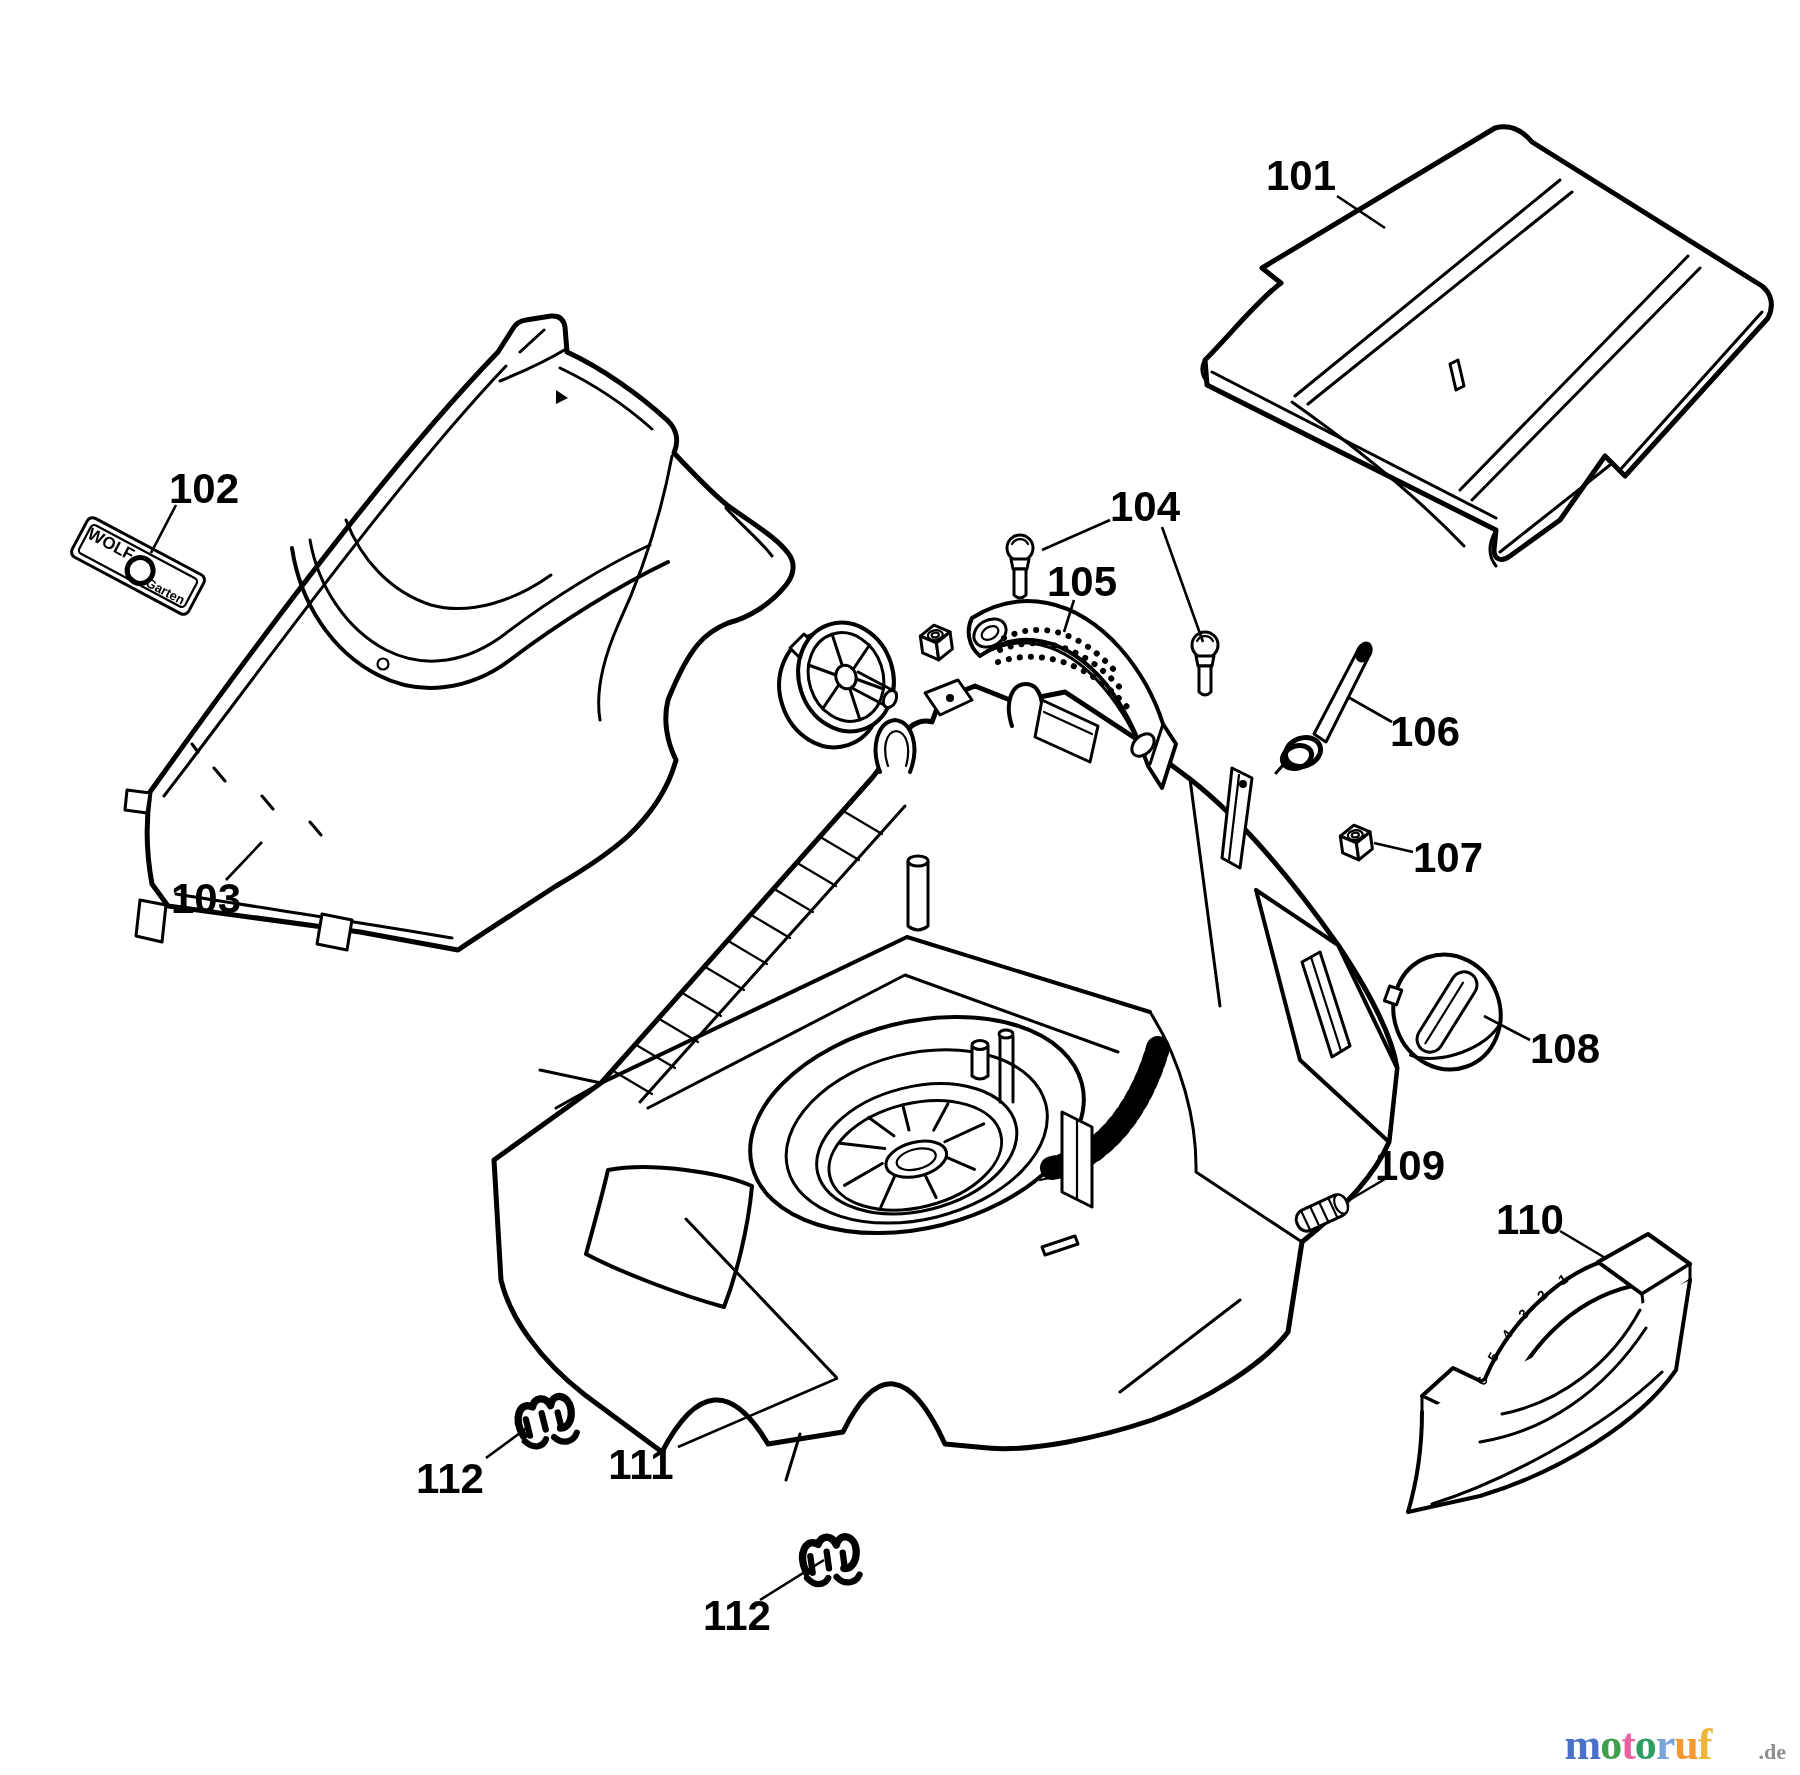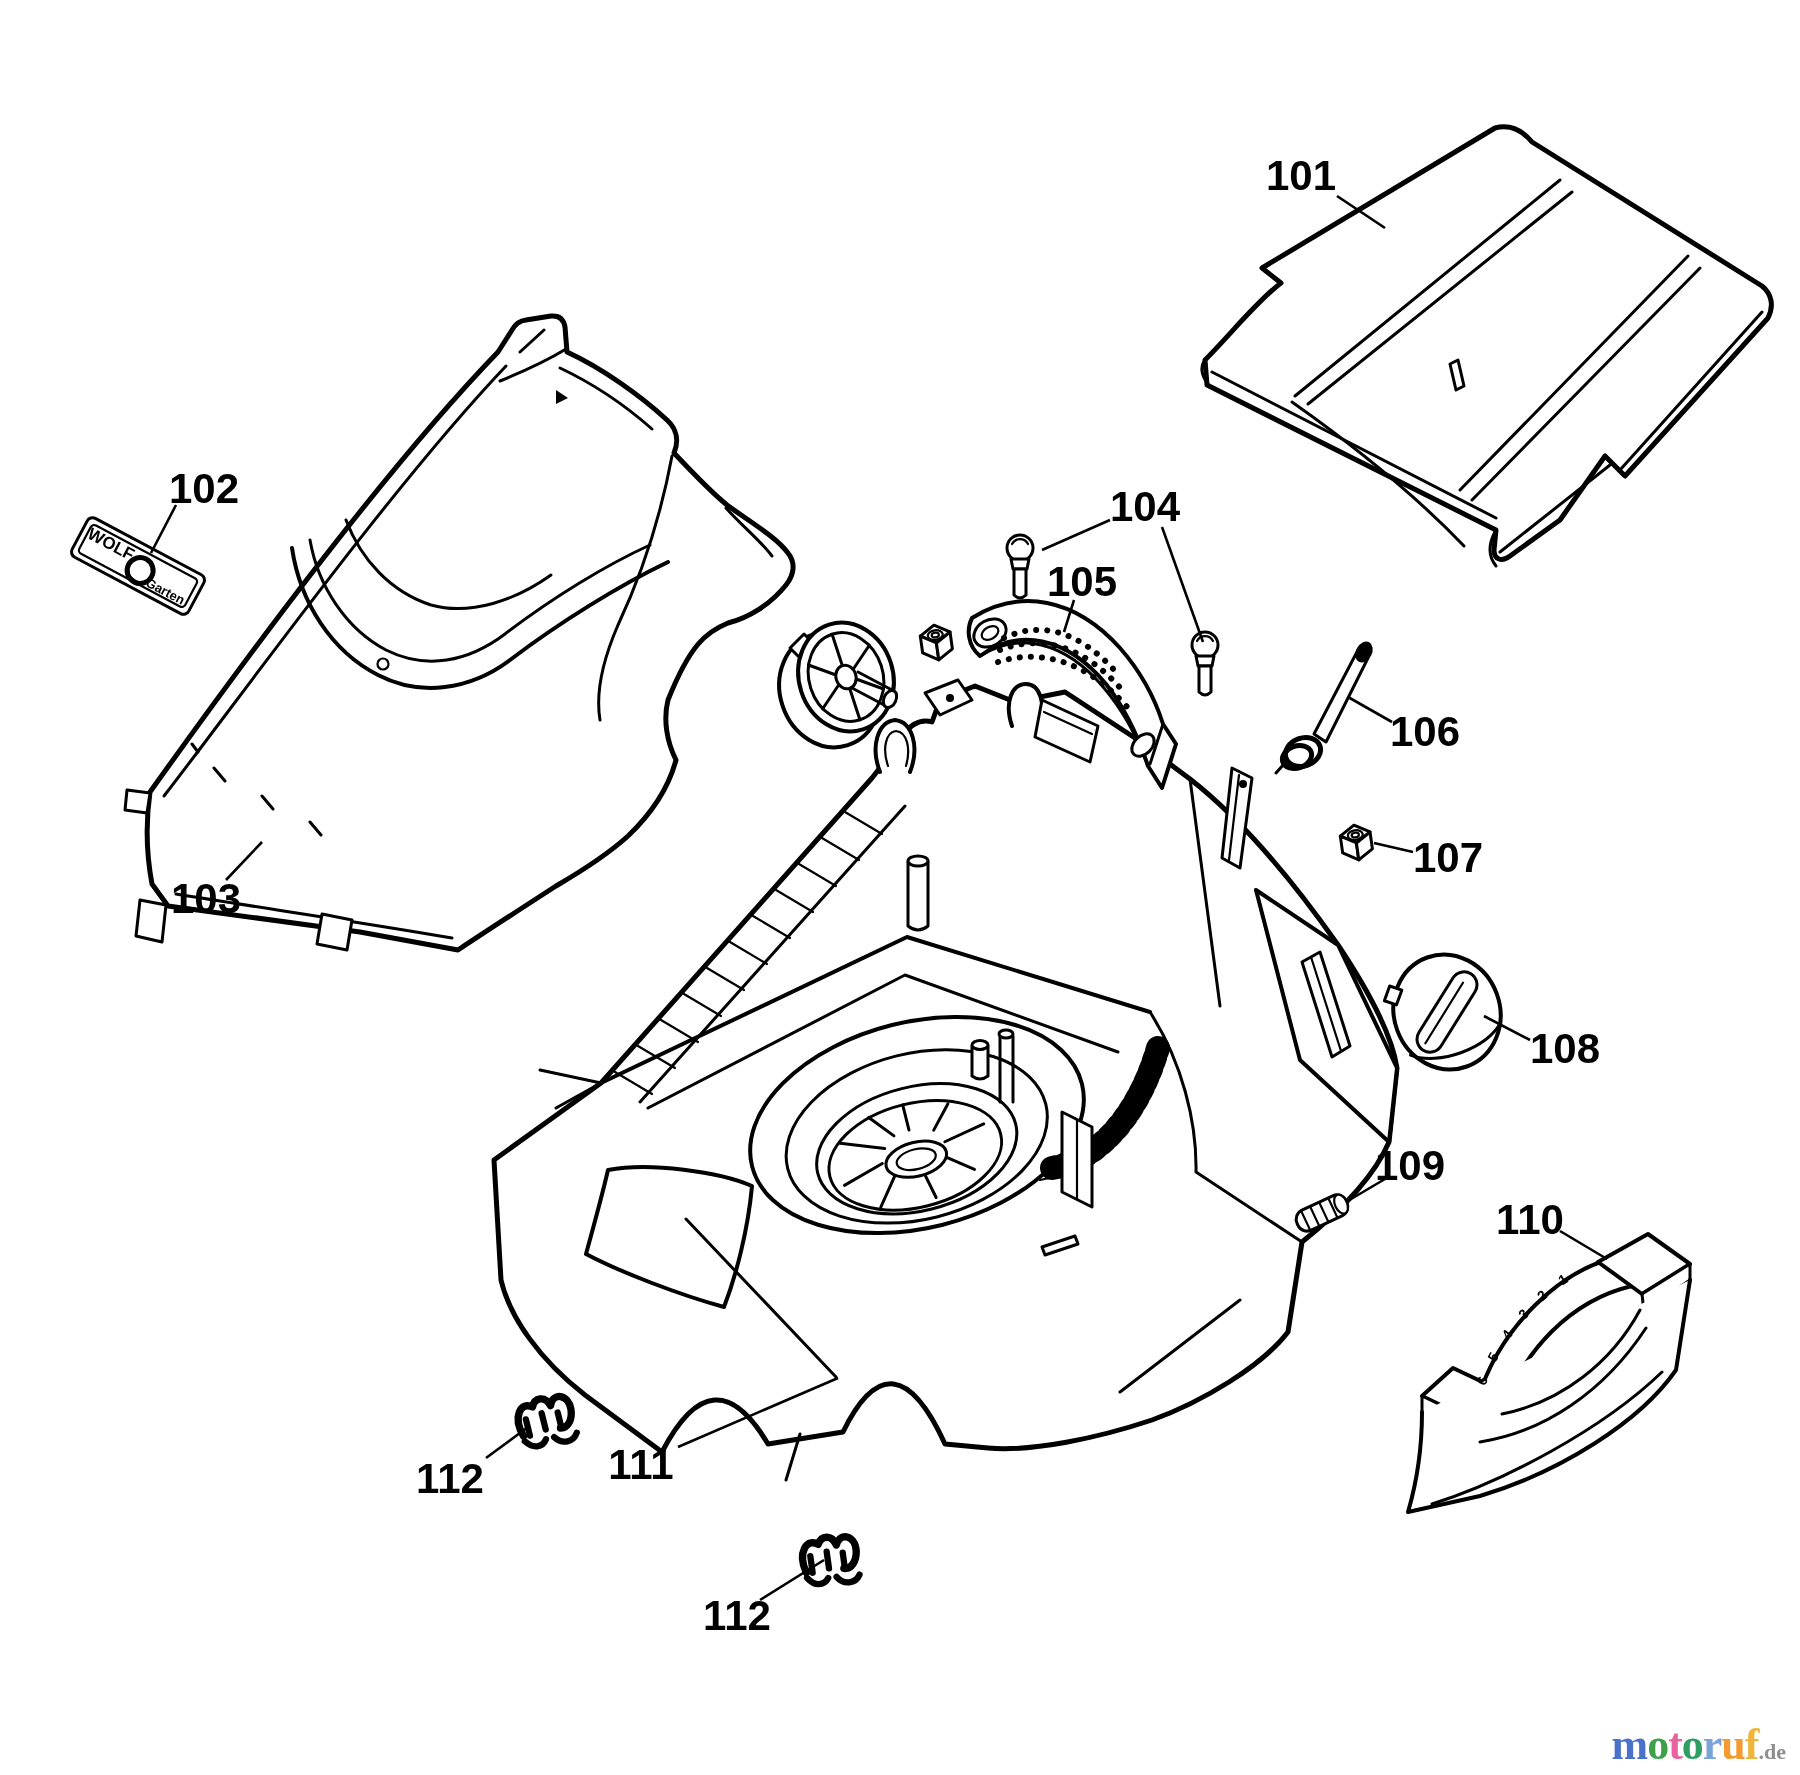--- a/index.html
+++ b/index.html
@@ -20,21 +20,21 @@
   .w3{stroke-width:3;}
   .w2{stroke-width:2.2;}
   .fw{fill:#ffffff;}
   .fk{fill:#000000;}
   .brand-text{font-family:"Liberation Sans", sans-serif;font-weight:700;fill:#000;}
   #watermark{
     position:absolute;right:14px;bottom:8px;
     font-family:"Liberation Serif", serif;font-weight:700;
     font-size:44px;line-height:1;letter-spacing:-1px;white-space:nowrap;
   }
-  #watermark .suffix{font-size:22px;font-weight:700;letter-spacing:0;}
+  #watermark .suffix{font-size:22px;font-weight:700;letter-spacing:0;margin-left:47px;}
   .scale-digits{font-family:"Liberation Sans", sans-serif;font-weight:700;font-size:14px;fill:#000;letter-spacing:7px;}
 </style>
 </head>
 <body>
 
 <svg width="1800" height="1775" viewBox="0 0 1800 1775">
   <defs>
 
     <g id="nut">
       <path class="ln w3 fw" d="M -15 -6 L 0 -15 L 15 -6 L 0 3 Z"></path>

